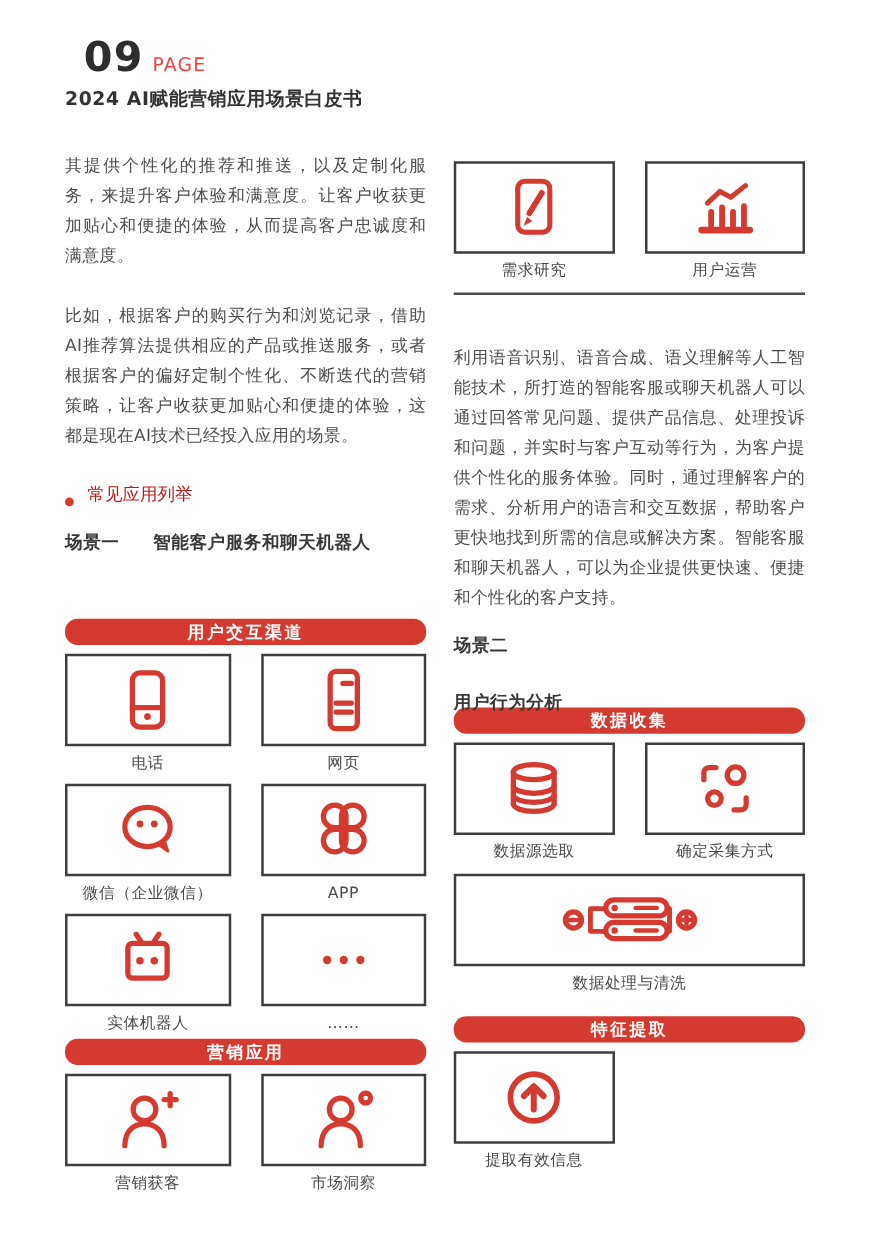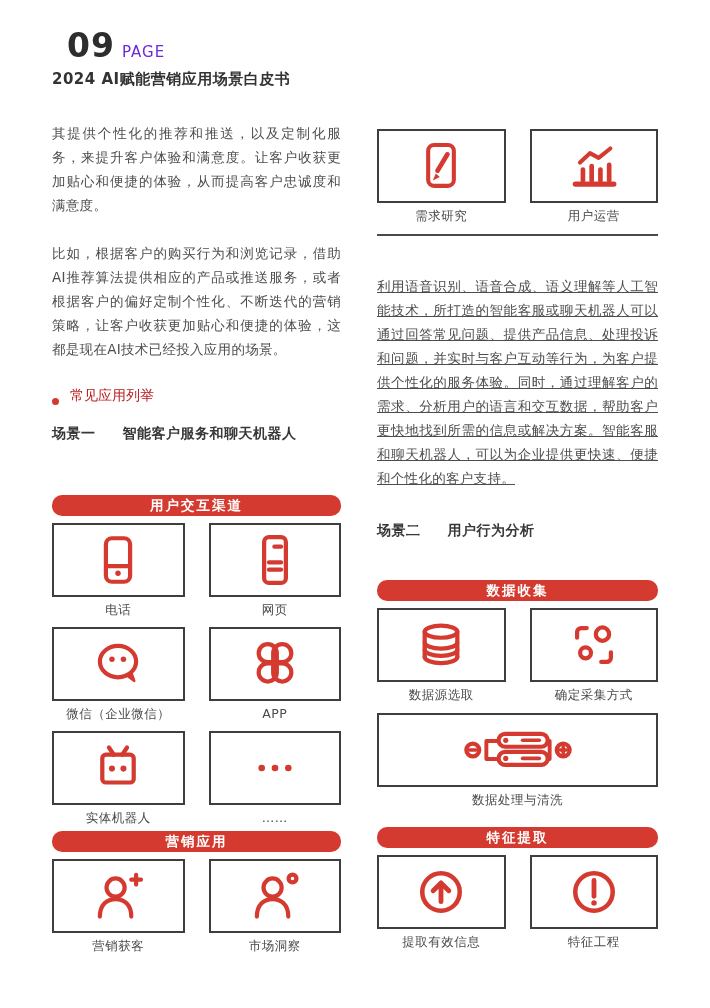--- a/index.html
+++ b/index.html
@@ -3,36 +3,36 @@
 <meta charset="utf-8">
 <style>
   * { box-sizing: border-box; }
   html,body { margin:0; padding:0; background:#ffffff; }
   body { width:710px; height:1008px; font-family:"DejaVu Sans","Liberation Sans",sans-serif; }
   .page { position:relative; width:710px; height:1008px; background:#fff; overflow:hidden; }
 
   .hdr { position:absolute; left:52px; top:26px; }
   .pagenum-row { display:flex; align-items:baseline;margin-left:15px; }
   .page-number { font-size:33px; font-weight:bold; color:#2d2d2d; letter-spacing:1px; }
-  .page-word { font-size:15px; color:#6d28d9; margin-left:7px; letter-spacing:1px; }
+  .page-word { font-size:15px; color:#ef4444; margin-left:7px; letter-spacing:1px; }
   .doc-title { font-size:15px; font-weight:bold; color:#333333; margin-top:5px; letter-spacing:0.5px; }
 
   .col-left  { position:absolute; left:52px;  top:0; width:289px; }
-  .col-right { position:absolute; left:377px; top:0; width:281px; }
+  .col-right { position:absolute; left:363px; top:0; width:281px; }
 
   .para { font-size:13.5px; line-height:24px; color:#4d4d4d; text-align:justify; margin:0; letter-spacing:0.3px; }
   .p1 { margin-top:121px; min-height:96px; }
   .p2 { margin-top:24px; min-height:120px; }
-  .p-right { margin-top:38px; min-height:216px;text-decoration:underline; }
+  .p-right { margin-top:38px; min-height:216px; }
 
   .bullet-heading { margin-top:28px; display:flex; align-items:flex-end; gap:11px; font-size:14px; color:#b91c1c; height:16px; }
   .bullet-dot { width:7px; height:7px; border-radius:50%; background:#D43A2F; flex:0 0 auto; }
 
   .scenario { margin-top:20px; font-size:14px; font-weight:bold; color:#383838; display:flex; gap:27px; height:18px; letter-spacing:0.5px; }
-  .scenario.right-scn { margin-top:32px; }
+  .scenario.right-scn { margin-top:18px;flex-direction:column; }
 
   .banner { margin-top:52px; height:21px; background:#D43A2F; color:#ffffff; font-size:13.5px; font-weight:bold;
             display:flex; align-items:center; justify-content:center; letter-spacing:2px;border-radius:10px; }
   .banner.tight { margin-top:4px; }
   .banner.b-right { margin-top:40px; }
   .banner.b-right2 { margin-top:18px; }
 
   .grid { display:grid; grid-template-columns:1fr 1fr; column-gap:24px; row-gap:8px; margin-top:7px; }
   .grid.top-icons { margin-top:129px; }
   .icon-box { height:74px; border:2px solid #3E3E3E; background:#fff; display:flex; align-items:center; justify-content:center; }
@@ -266,26 +266,16 @@
       <div class="cell">
         <div class="icon-box">
           <svg width="58" height="58" viewBox="0 0 96 96" fill="none" stroke="#D43A2F" stroke-width="7.5" stroke-linecap="round" stroke-linejoin="round">
             <circle cx="48" cy="48" r="31"></circle>
             <line x1="48" y1="64" x2="48" y2="35" stroke-width="8"></line>
             <path d="M35 46 L48 33 L61 46" stroke-width="8"></path>
           </svg>
         </div>
         <div class="cell-label">提取有效信息</div>
       </div>
-      <div class="cell">
-        <div class="icon-box">
-          <svg width="58" height="58" viewBox="0 0 96 96" fill="none" stroke="#D43A2F" stroke-width="7.5" stroke-linecap="round" stroke-linejoin="round">
-            <circle cx="48" cy="48" r="31"></circle>
-            <line x1="48" y1="29" x2="48" y2="55" stroke-width="8"></line>
-            <circle cx="48" cy="66" r="4.5" fill="#D43A2F" stroke="none"></circle>
-          </svg>
-        </div>
-        <div class="cell-label">特征工程</div>
-      </div>
     </div>
 
   </div>
 </div>
 
 </body></html>

